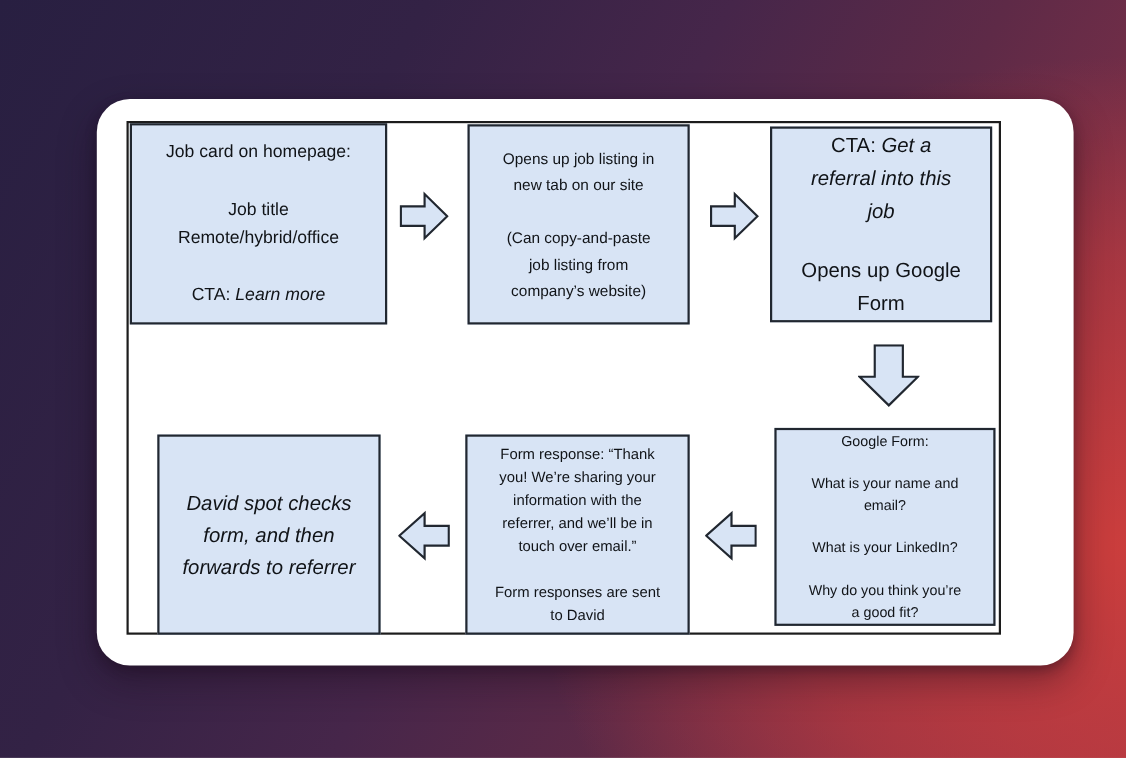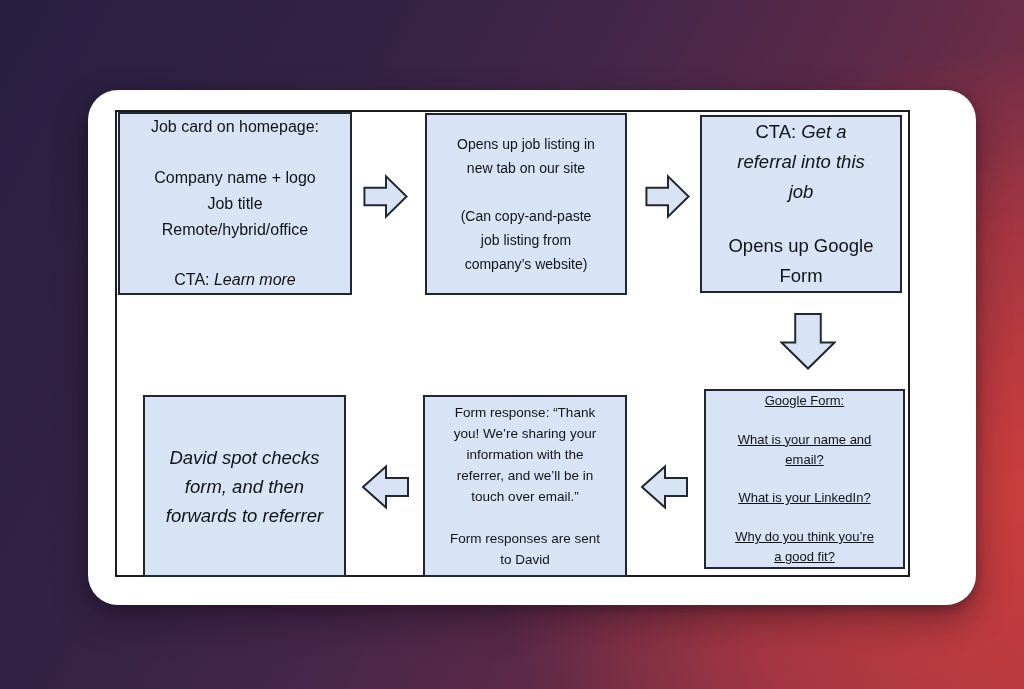--- a/index.html
+++ b/index.html
@@ -42,21 +42,21 @@
   .n-referral-cta .p2{max-width:162px;}
   
   .n-david-review{left:55px;top:305px;width:203px;height:182px;font-size:18.5px;line-height:29px;font-style:italic;}
   .n-david-review .p1{max-width:165px;}
   
   .n-form-response{left:335px;top:305px;width:204px;height:182px;font-size:13.5px;line-height:21px;}
   .n-form-response .gap{height:21px;}
   .n-form-response .p1{max-width:152px;}
   .n-form-response .p2{max-width:160px;}
   
-  .n-google-form{left:616px;top:299px;width:201px;height:180px;font-size:13px;line-height:20px;text-decoration:underline;}
+  .n-google-form{left:616px;top:299px;width:201px;height:180px;font-size:13px;line-height:20px;}
   .n-google-form .gap{height:20px;}
   .n-google-form .q1{max-width:145px;}
   .n-google-form .q2{white-space:nowrap;text-align:right;}
   .n-google-form .q3{max-width:147px;}
   .italic{font-style:italic;}
   .arrow{position:absolute;}
   .arrow svg{display:block;width:100%;height:100%;}
   .arrow path{fill:#d8e4f5;stroke:#212730;stroke-width:2;stroke-linejoin:miter;}
   .ar1{left:275px;top:82px;width:45px;height:49px;}
   .ar2{left:557px;top:82px;width:45px;height:49px;}
@@ -67,21 +67,20 @@
 </head>
 <body>
 
 <div class="stage">
   <div class="card">
     <div class="frame"></div>
 
     <div class="node n-job-card">
       <p>Job card on homepage:</p>
       <div class="gap"></div>
-      <p>Company name + logo</p>
       <p>Job title</p>
       <p>Remote/hybrid/office</p>
       <div class="gap"></div>
       <p><span>CTA: </span><span class="italic">Learn more</span></p>
     </div>
 
     <div class="arrow ar1">
       <svg viewBox="0 0 45 50">
           <path d="M1 16 H23 V4.5 L44 25 L23 45.5 V34 H1 Z"></path>
         </svg>

